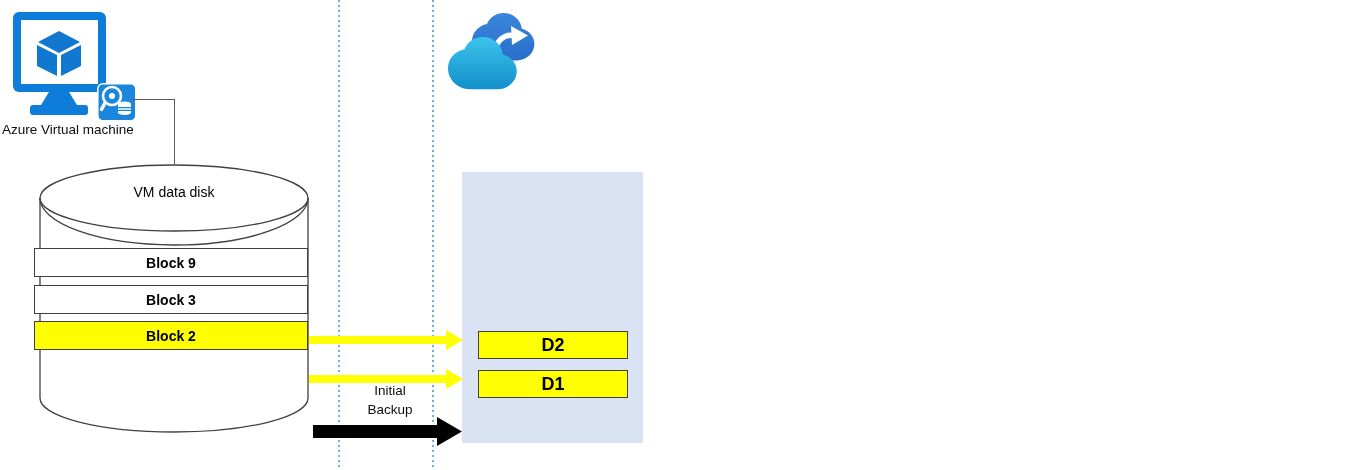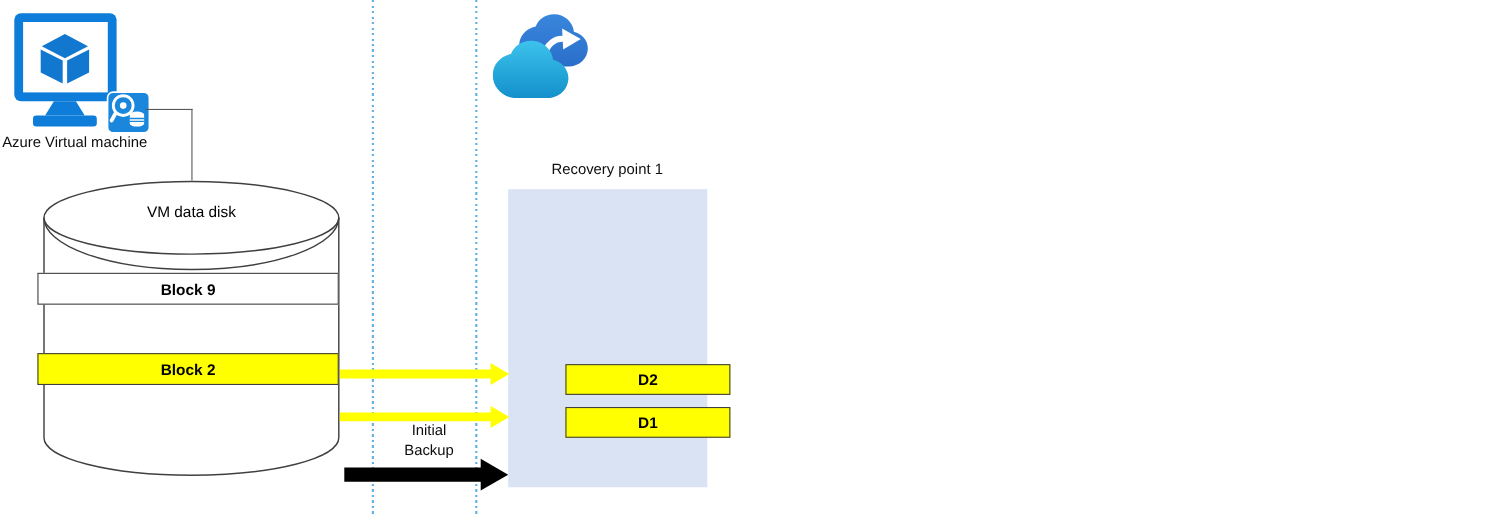--- a/index.html
+++ b/index.html
@@ -37,21 +37,21 @@
   .b2{top:321px;}
   .b1{top:358px;}
 
   .recovery-box{left:462px;top:172px;width:181px;height:271px;background:#dae3f3;}
   .recovery-title{left:452px;top:146px;width:200px;text-align:center;font-size:13.5px;color:#0d0d0d;}
 
   .dblock{
     left:478px;width:150px;height:28px;box-sizing:border-box;
     border:1.5px solid #3f3f3f;background:#ffff00;
     display:flex;align-items:center;justify-content:center;
-    font-size:14px;font-weight:bold;color:#000;margin-left:36px;
+    font-size:18px;font-weight:bold;color:#000;
   }
   .d2{top:331px;}
   .d1{top:370px;}
 
   .transfer-label{
     left:348px;top:381px;width:84px;text-align:center;
     font-size:13.5px;line-height:19px;color:#0d0d0d;
   }
   .transfer-label span{display:block;}
 
@@ -95,24 +95,24 @@
 
   <svg class="abs" style="left:32px;top:158px;" width="284" height="292" viewBox="0 0 284 292">
     <path d="M 8 40 L 8 240 A 134 34 0 0 0 276 240 L 276 40" fill="#ffffff" stroke="#404040" stroke-width="1.3"></path>
     <ellipse cx="142" cy="40" rx="134" ry="33" fill="#ffffff" stroke="#404040" stroke-width="1.3"></ellipse>
     <path d="M 8 40 A 134 47 0 0 0 276 40" fill="none" stroke="#404040" stroke-width="1.3"></path>
   </svg>
 
   <div class="abs disk-title">VM data disk</div>
 
   <div class="abs block b4">Block 9</div>
+  <div class="abs block b3">Block 3</div>
   <div class="abs block hl b2">Block 2</div>
 
   <div class="abs recovery-box"></div>
-  <div class="abs recovery-title">Recovery point 1</div>
 
   <div class="abs dblock d2">D2</div>
   <div class="abs dblock d1">D1</div>
 
   <svg class="abs" style="left:0;top:0;" width="1354" height="470" viewBox="0 0 1354 470">
     <polygon points="309,336 446,336 446,330 463,340 446,350 446,344 309,344" fill="#ffff00"></polygon>
     <polygon points="309,375 446,375 446,369 463,379 446,389 446,383 309,383" fill="#ffff00"></polygon>
     <polygon points="313,425 437,425 437,417 462,431.5 437,446 437,438 313,438" fill="#000000"></polygon>
   </svg>
 

